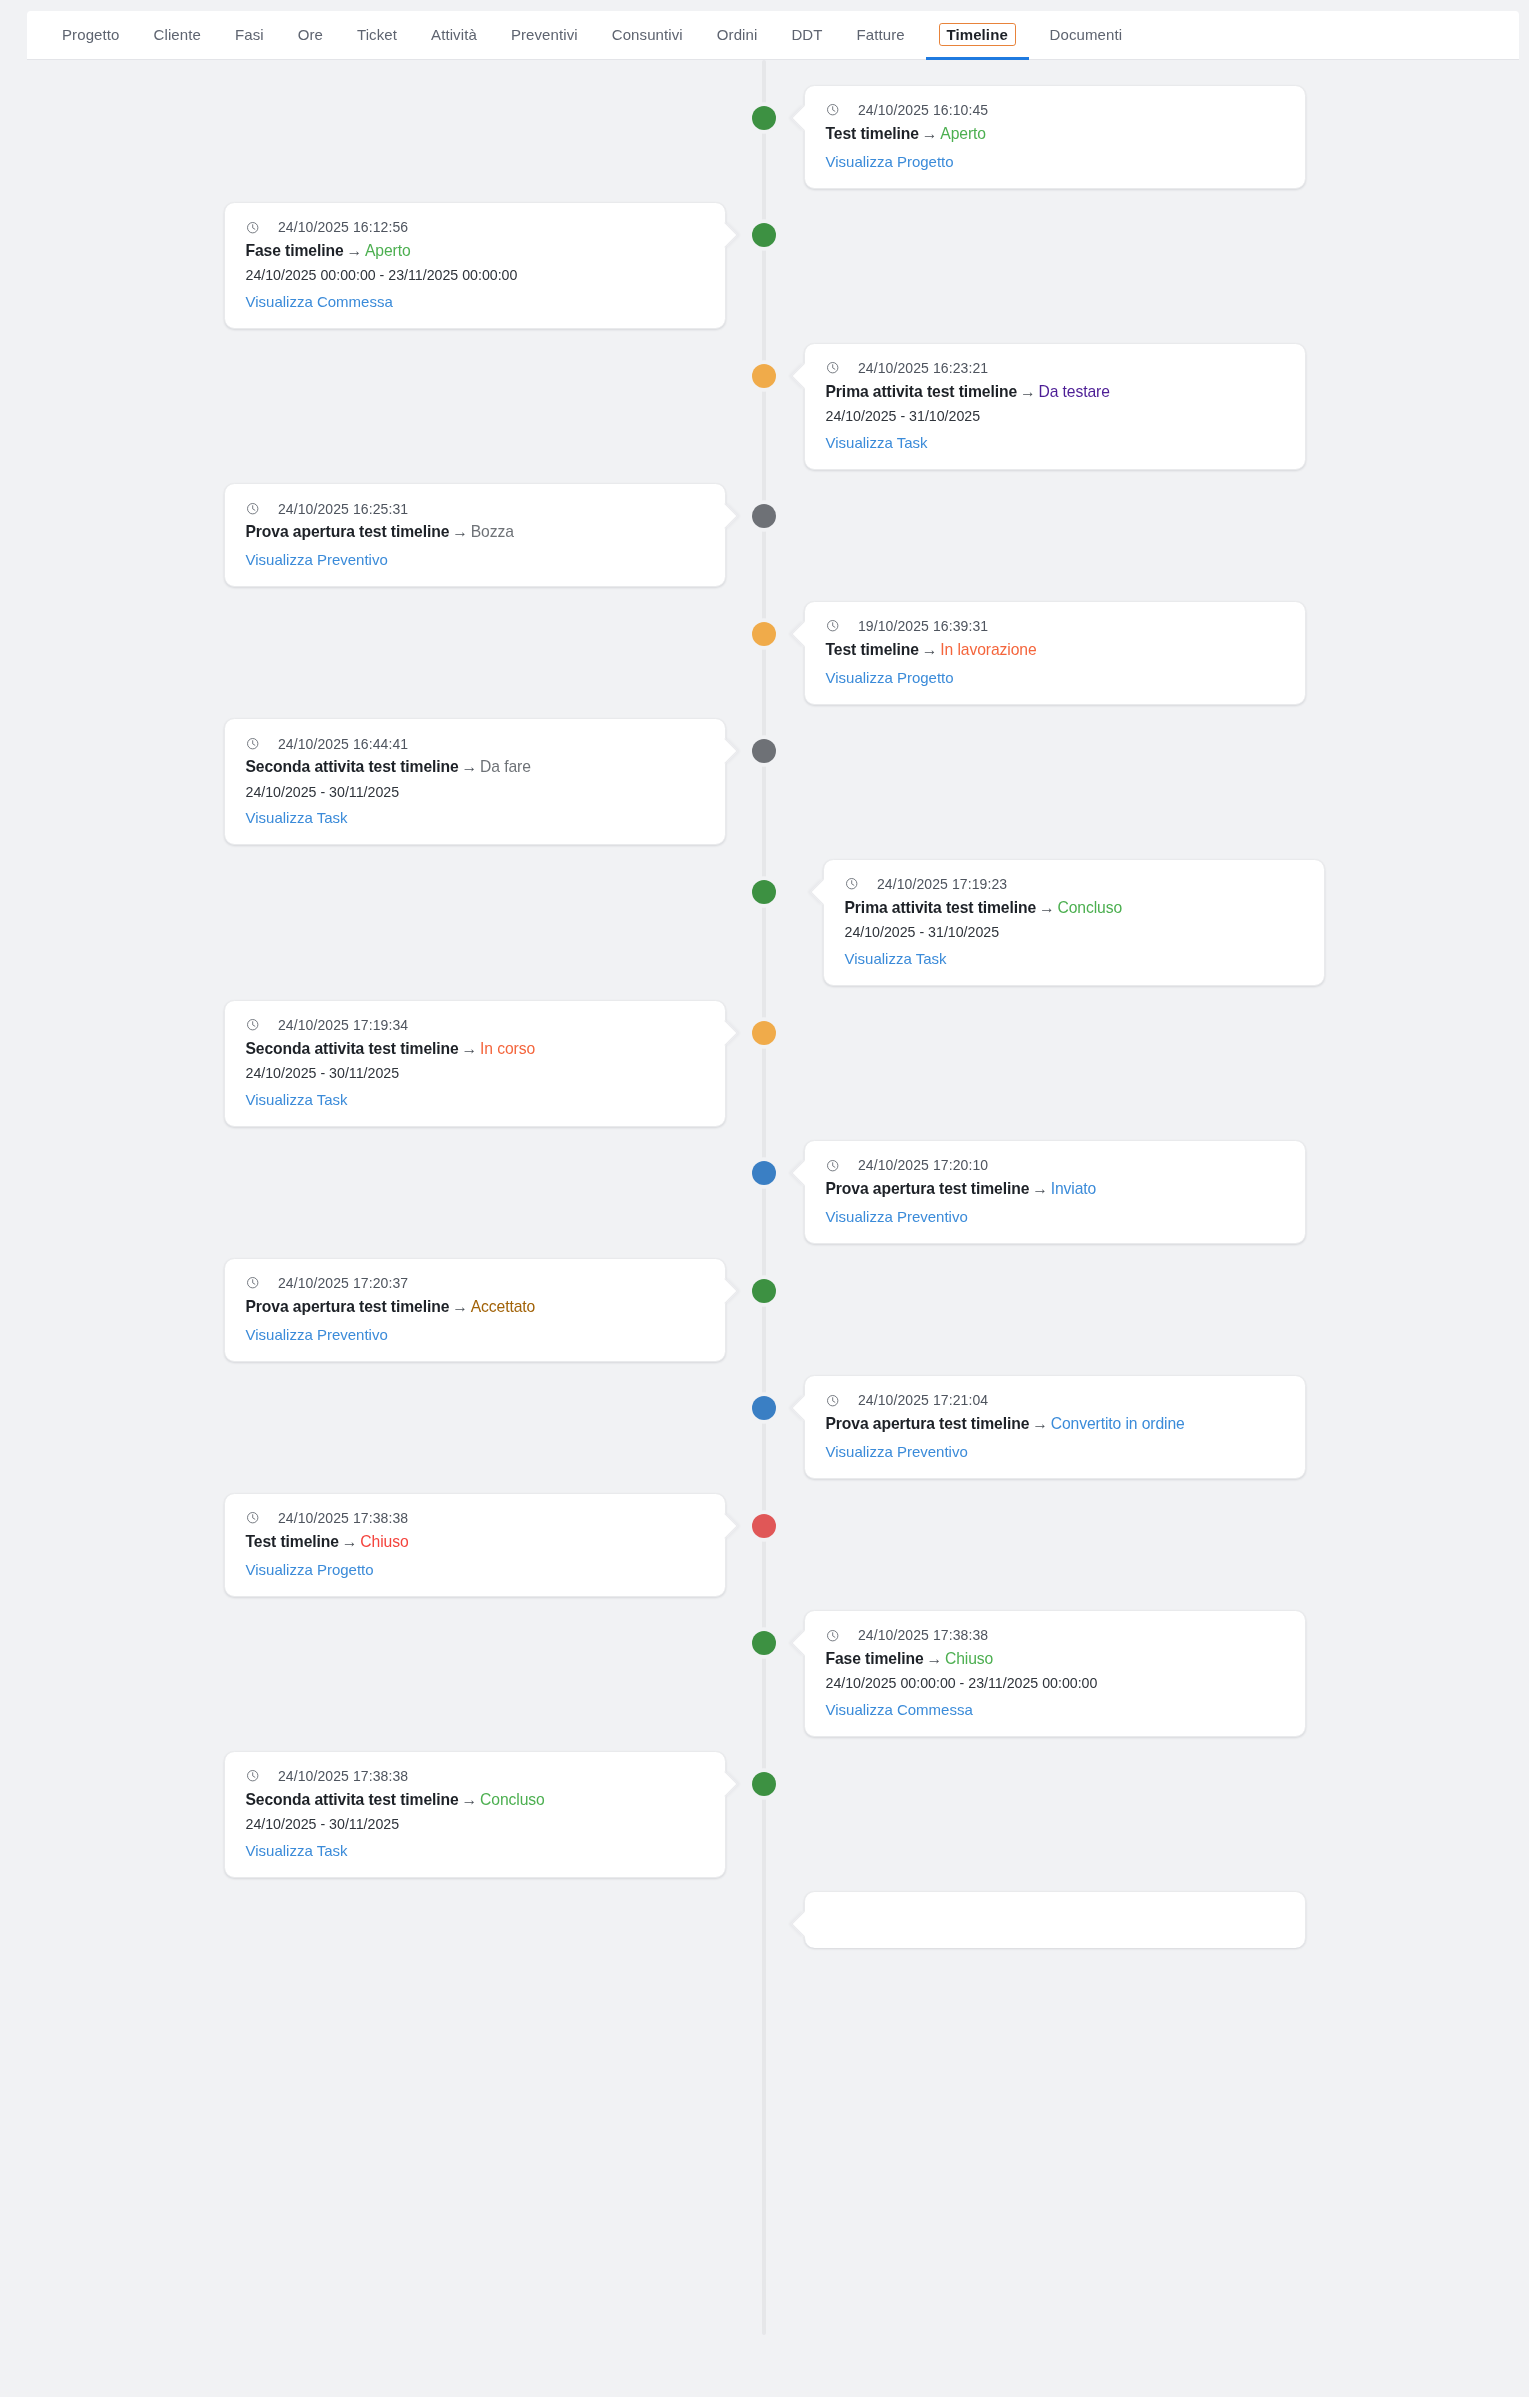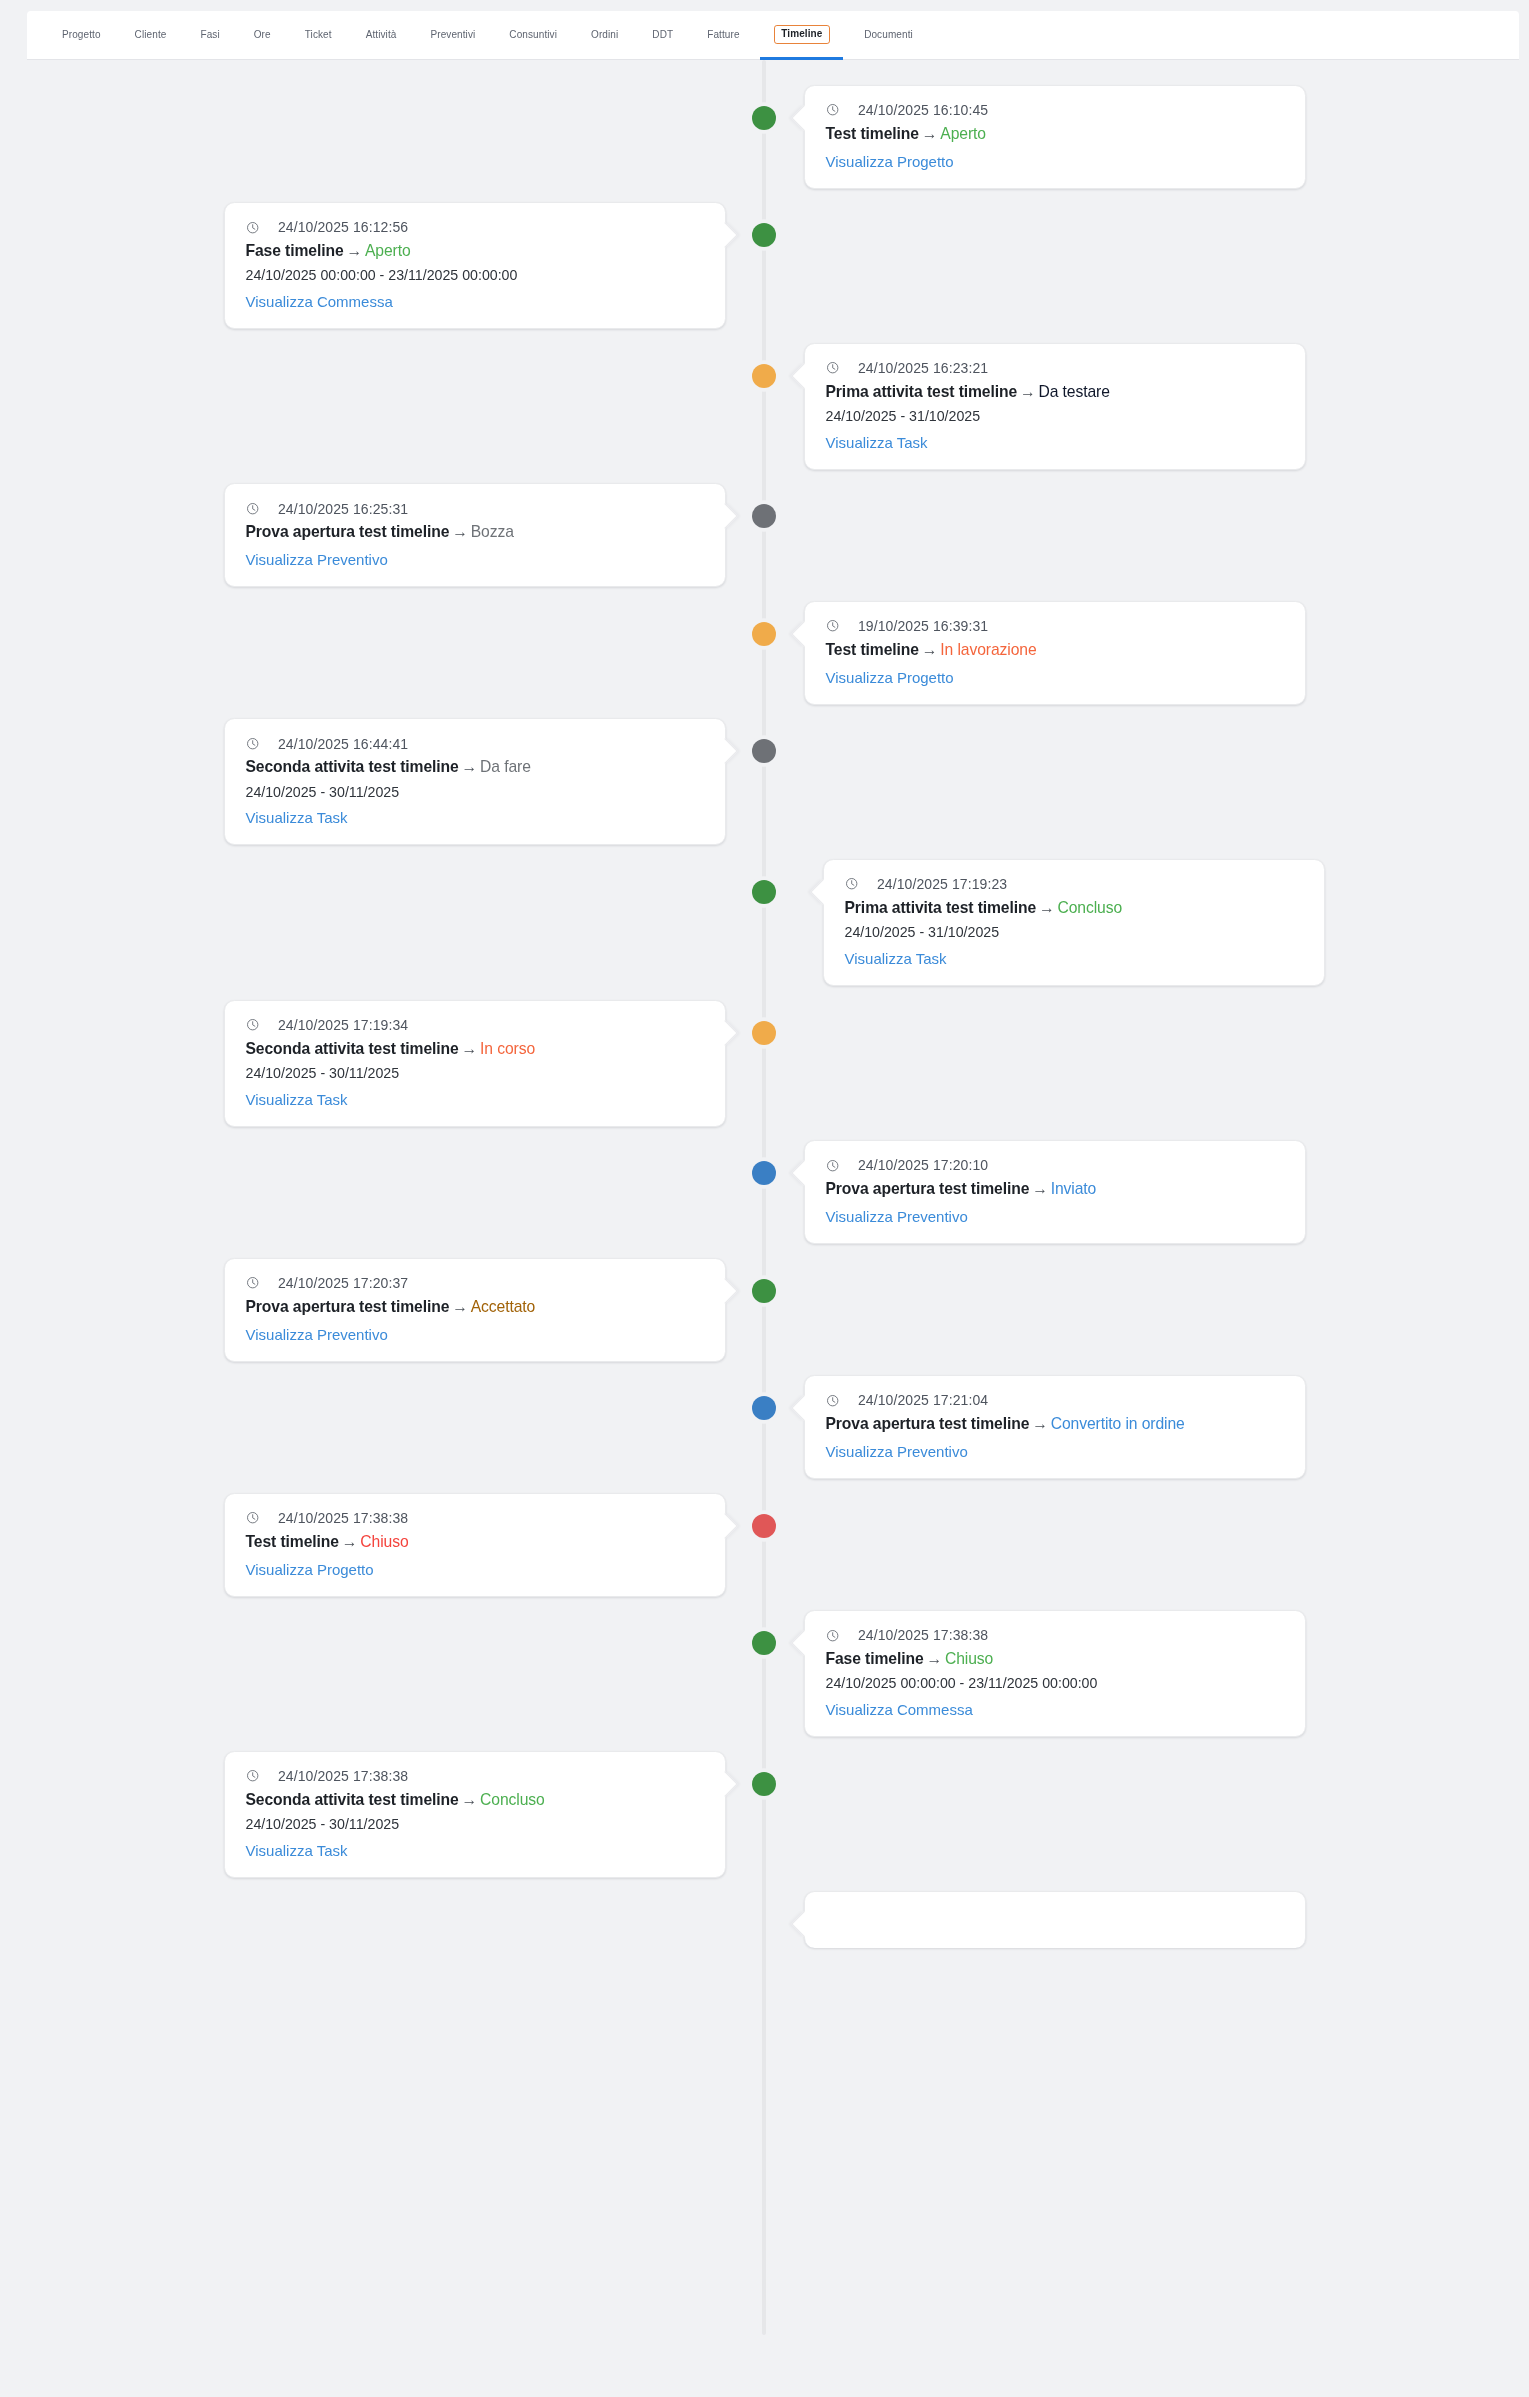--- a/index.html
+++ b/index.html
@@ -34,21 +34,21 @@
     height: 49px;
     padding-left: 18px;
     margin: 0 10.5px 0 27px;
     border-top-left-radius: 3.8px;
     border-top-right-radius: 3.8px;
   }
   .tab {
     display: flex;
     align-items: center;
     padding: 0 17px;
-    font-size: 10px;
+    font-size: 15px;
     color: #5e6470;
     cursor: pointer;
     position: relative;
     white-space: nowrap;
     letter-spacing: 0.1px;
   }
   .tab.active {
     color: #1d2127;
     font-weight: 700;
   }
@@ -270,21 +270,21 @@
         <div class="half left"></div>
         <div class="half right">
           <div class="card"><div class="card-time">
               <span class="clock-icon">
                 <svg viewBox="0 0 16 16" fill="none" xmlns="http://www.w3.org/2000/svg">
                   <circle cx="8" cy="8" r="6.2" stroke="#6b7078" stroke-width="1.1"></circle>
                   <path d="M8 4.4V8.2l2.6 1.6" stroke="#6b7078" stroke-width="1.1" stroke-linecap="round"></path>
                 </svg>
               </span>
               <span>24/10/2025 16:23:21</span>
-            </div><div class="card-title"><span>Prima attivita test timeline</span><span class="arrow">→</span><span class="status" style="color: #0f172a;">Da testare</span></div><div class="card-range">24/10/2025 - 31/10/2025</div><a class="card-link" href="#">Visualizza Task</a></div>
+            </div><div class="card-title"><span>Prima attivita test timeline</span><span class="arrow">→</span><span class="status" style="color: #4c1d95;">Da testare</span></div><div class="card-range">24/10/2025 - 31/10/2025</div><a class="card-link" href="#">Visualizza Task</a></div>
         </div>
       </div>
       <div class="row to-left" style="margin-bottom: 13.4px;">
         <div class="dot" style="background: rgb(110, 113, 118); top: 21px;"></div>
         <div class="half left">
           <div class="card"><div class="card-time">
               <span class="clock-icon">
                 <svg viewBox="0 0 16 16" fill="none" xmlns="http://www.w3.org/2000/svg">
                   <circle cx="8" cy="8" r="6.2" stroke="#6b7078" stroke-width="1.1"></circle>
                   <path d="M8 4.4V8.2l2.6 1.6" stroke="#6b7078" stroke-width="1.1" stroke-linecap="round"></path>

